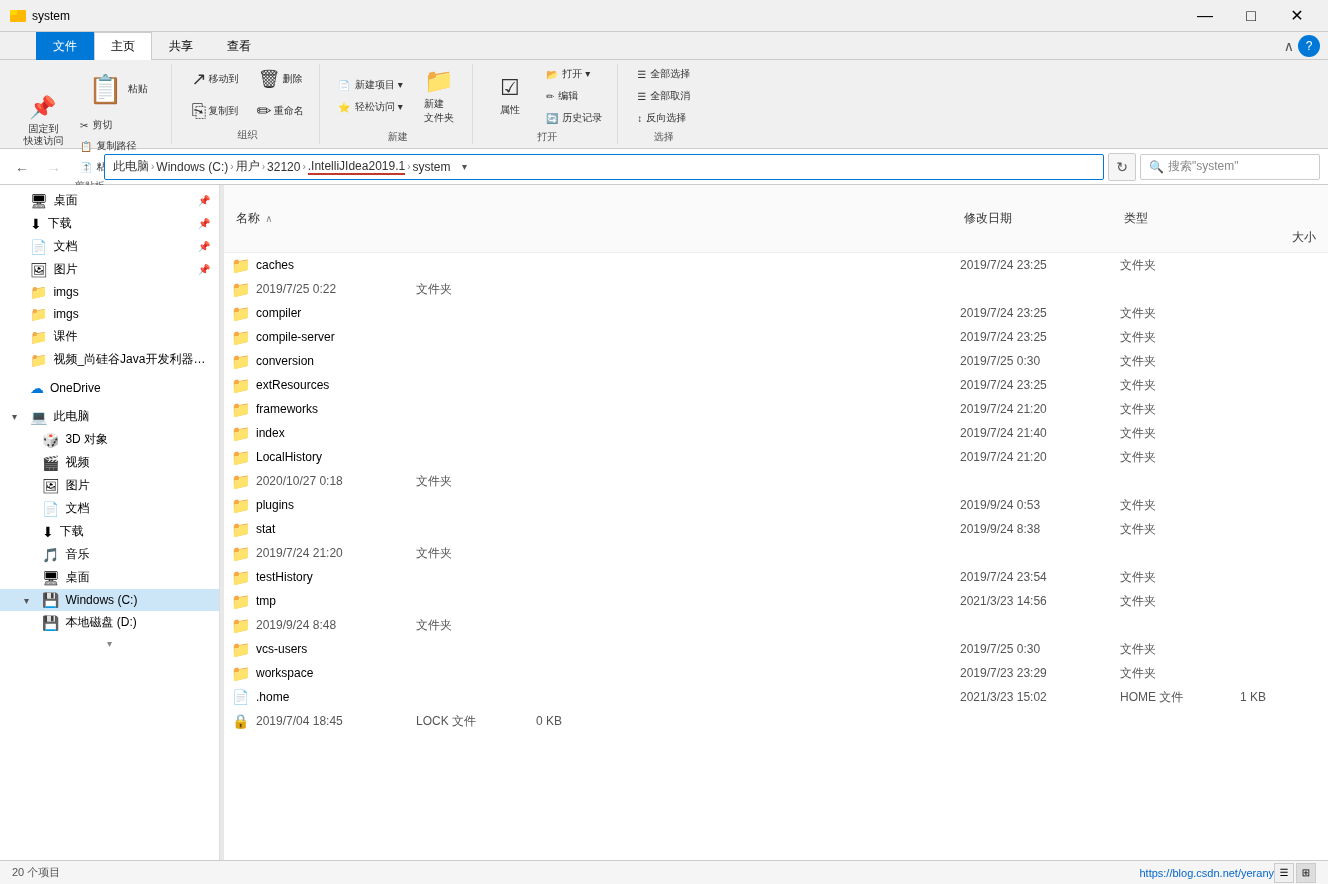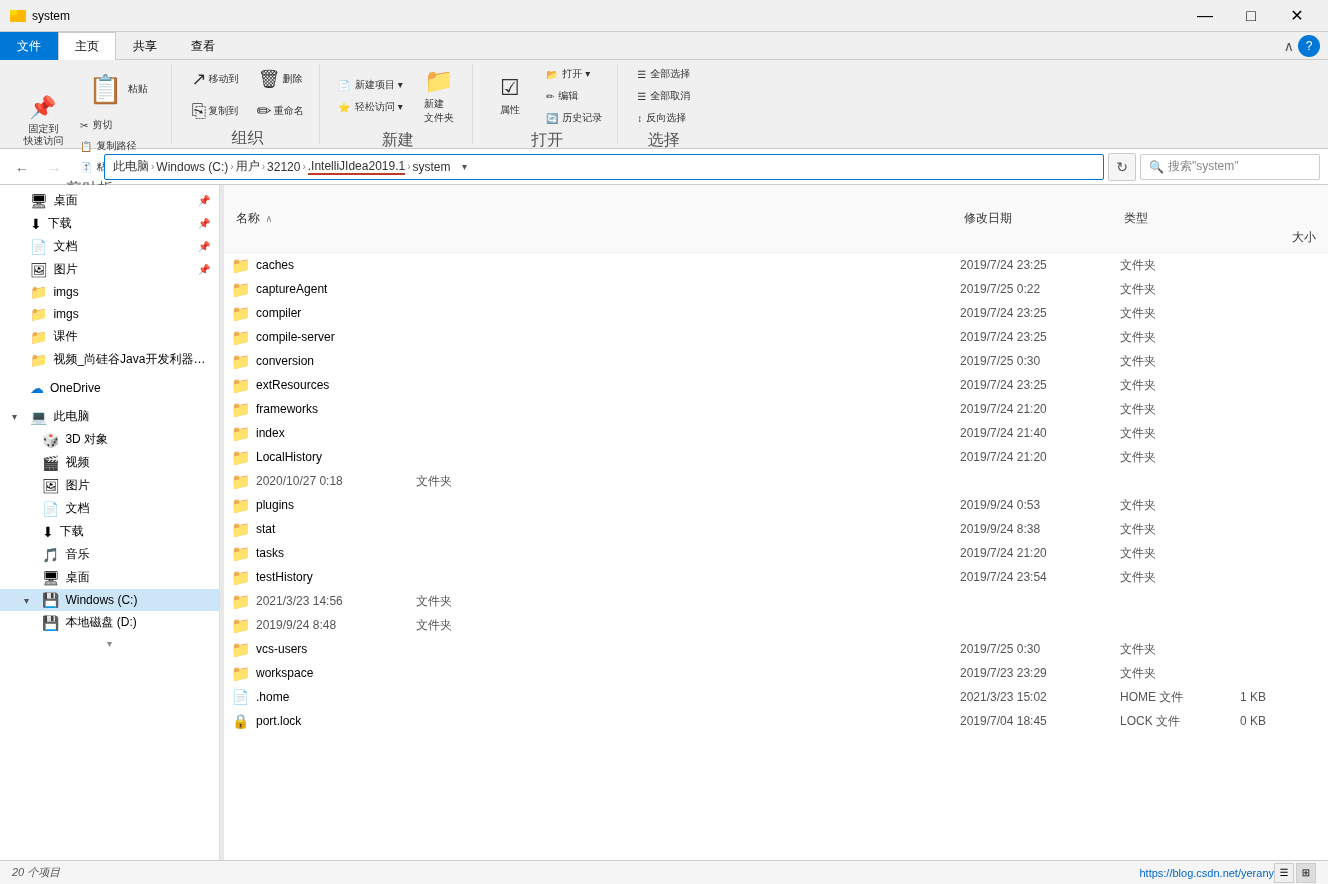--- a/index.html
+++ b/index.html
@@ -11,27 +11,27 @@
       border-bottom: 1px solid #ccc; user-select: none;
     }
     .title-bar-icon { width: 20px; height: 20px; margin-right: 4px; }
     .title-bar-icon svg { width: 20px; height: 20px; }
     .title-bar-title { flex: 1; font-size: 12px; color: #000; }
     .title-bar-controls { display: flex; gap: 0; }
     .title-btn { width: 46px; height: 32px; border: none; background: transparent; font-size: 16px; cursor: pointer; display: flex; align-items: center; justify-content: center; }
 
     
     .ribbon { background: #f0f0f0; border-bottom: 1px solid #ccc; }
-    .ribbon-tabs { display: flex; height: 28px; border-bottom: 1px solid #ccc; }
+    .ribbon-tabs { display: flex; height: 28px; border-bottom: 1px solid #ccc; padding-left: 36px; }
     .ribbon-tab { padding: 4px 16px; font-size: 12px; cursor: pointer; display: flex; align-items: center; border: 1px solid transparent; border-bottom: none; margin-bottom: -1px; }
     .ribbon-tab.active { background: white; border-color: #ccc; border-bottom-color: white; }
     .ribbon-content { display: flex; align-items: stretch; padding: 4px 8px; height: 88px; gap: 4px; }
     .ribbon-group { display: flex; flex-direction: column; align-items: center; border-right: 1px solid #ddd; padding: 0 8px; min-width: 60px; }
     .ribbon-group-btns { display: flex; align-items: center; gap: 2px; flex: 1; }
-    .ribbon-group-label { font-size: 16px; color: #555; margin-top: 2px; padding-bottom: 2px; }
+    .ribbon-group-label { font-size: 10px; color: #555; margin-top: 2px; padding-bottom: 2px; }
     .ribbon-btn { display: flex; flex-direction: column; align-items: center; justify-content: center; padding: 4px 6px; cursor: pointer; border: 1px solid transparent; border-radius: 2px; min-width: 50px; height: 64px; font-size: 10px; color: #333; gap: 2px; }
     .ribbon-btn-small { display: flex; flex-direction: row; align-items: center; padding: 2px 6px; cursor: pointer; border: 1px solid transparent; border-radius: 2px; font-size: 10px; color: #333; gap: 4px; height: 20px; white-space: nowrap; }
     .ribbon-btns-col { display: flex; flex-direction: column; gap: 1px; justify-content: center; }
 
     
     .address-bar-row { display: flex; align-items: center; background: white; height: 36px; border-bottom: 1px solid #ccc; padding: 0 8px; gap: 4px; }
     .nav-btn { width: 28px; height: 28px; border: none; background: transparent; cursor: pointer; border-radius: 2px; display: flex; align-items: center; justify-content: center; font-size: 14px; color: #555; }
     .nav-btn:disabled { color: #ccc; cursor: default; }
     .address-box { flex: 1; height: 26px; border: 1px solid #0078d7; border-radius: 2px; display: flex; align-items: center; padding: 0 8px; background: white; font-size: 12px; gap: 4px; cursor: pointer; }
     .address-breadcrumb { display: flex; align-items: center; gap: 2px; font-size: 12px; }
@@ -66,21 +66,21 @@
     .col-header-sort { display: inline; font-size: 10px; color: #888; margin-left: 2px; }
     .file-row { display: flex; align-items: center; padding: 2px 8px; cursor: pointer; font-size: 12px; height: 24px; }
     .file-icon { width: 18px; height: 18px; margin-right: 6px; flex-shrink: 0; display: flex; align-items: center; justify-content: center; }
     .file-name { flex: 1; overflow: hidden; text-overflow: ellipsis; white-space: nowrap; }
     .file-date { width: 160px; color: #555; }
     .file-type { width: 120px; color: #555; }
     .file-size { width: 80px; color: #555; text-align: left; }
 
     
     .status-bar { display: flex; align-items: center; background: #f5f5f5; border-top: 1px solid #ccc; height: 24px; padding: 0 12px; font-size: 11px; color: #555; }
-    .status-left { flex: 1; font-style: italic; }
+    .status-left { flex: 1; }
     .status-url { color: #0066cc; font-size: 11px; }
     .view-btns { display: flex; gap: 2px; }
     .view-btn { width: 20px; height: 20px; border: 1px solid #ccc; background: #f0f0f0; cursor: pointer; display: flex; align-items: center; justify-content: center; font-size: 10px; }
     .view-btn.active { background: #ddd; }
 
     
     ::-webkit-scrollbar { width: 12px; }
     ::-webkit-scrollbar-track { background: #f0f0f0; }
     ::-webkit-scrollbar-thumb { background: #c0c0c0; border: 2px solid #f0f0f0; }
 
@@ -395,21 +395,20 @@
         </div>
       <div class="file-name">caches</div>
       <div class="file-date">2019/7/24 23:25</div>
       <div class="file-type">文件夹</div>
       <div class="file-size"></div>
     </div>
     <div class="file-row">
       <div class="file-icon">
           <span style="color:#ffb900;font-size:16px;">📁</span>
         </div>
-      <div class="file-name">captureAgent</div>
       <div class="file-date">2019/7/25 0:22</div>
       <div class="file-type">文件夹</div>
       <div class="file-size"></div>
     </div>
     <div class="file-row">
       <div class="file-icon">
           <span style="color:#ffb900;font-size:16px;">📁</span>
         </div>
       <div class="file-name">compiler</div>
       <div class="file-date">2019/7/24 23:25</div>
@@ -493,38 +492,38 @@
         </div>
       <div class="file-name">stat</div>
       <div class="file-date">2019/9/24 8:38</div>
       <div class="file-type">文件夹</div>
       <div class="file-size"></div>
     </div>
     <div class="file-row">
       <div class="file-icon">
           <span style="color:#ffb900;font-size:16px;">📁</span>
         </div>
-      <div class="file-name">tasks</div>
       <div class="file-date">2019/7/24 21:20</div>
       <div class="file-type">文件夹</div>
       <div class="file-size"></div>
     </div>
     <div class="file-row">
       <div class="file-icon">
           <span style="color:#ffb900;font-size:16px;">📁</span>
         </div>
       <div class="file-name">testHistory</div>
       <div class="file-date">2019/7/24 23:54</div>
       <div class="file-type">文件夹</div>
       <div class="file-size"></div>
     </div>
     <div class="file-row">
       <div class="file-icon">
           <span style="color:#ffb900;font-size:16px;">📁</span>
         </div>
+      <div class="file-name">tmp</div>
       <div class="file-date">2021/3/23 14:56</div>
       <div class="file-type">文件夹</div>
       <div class="file-size"></div>
     </div>
     <div class="file-row">
       <div class="file-icon">
           <span style="color:#ffb900;font-size:16px;">📁</span>
         </div>
       <div class="file-date">2019/9/24 8:48</div>
       <div class="file-type">文件夹</div>
@@ -554,21 +553,20 @@
         </div>
       <div class="file-name">.home</div>
       <div class="file-date">2021/3/23 15:02</div>
       <div class="file-type">HOME 文件</div>
       <div class="file-size">1 KB</div>
     </div>
     <div class="file-row">
       <div class="file-icon">
           <span style="font-size:14px;color:#888;">🔒</span>
         </div>
-      <div class="file-name">port.lock</div>
       <div class="file-date">2019/7/04 18:45</div>
       <div class="file-type">LOCK 文件</div>
       <div class="file-size">0 KB</div>
     </div>
   </div>
 </div>
 
 <div class="status-bar">
   <span class="status-left">20 个项目</span>
   <span class="status-url">https://blog.csdn.net/yerany</span>

